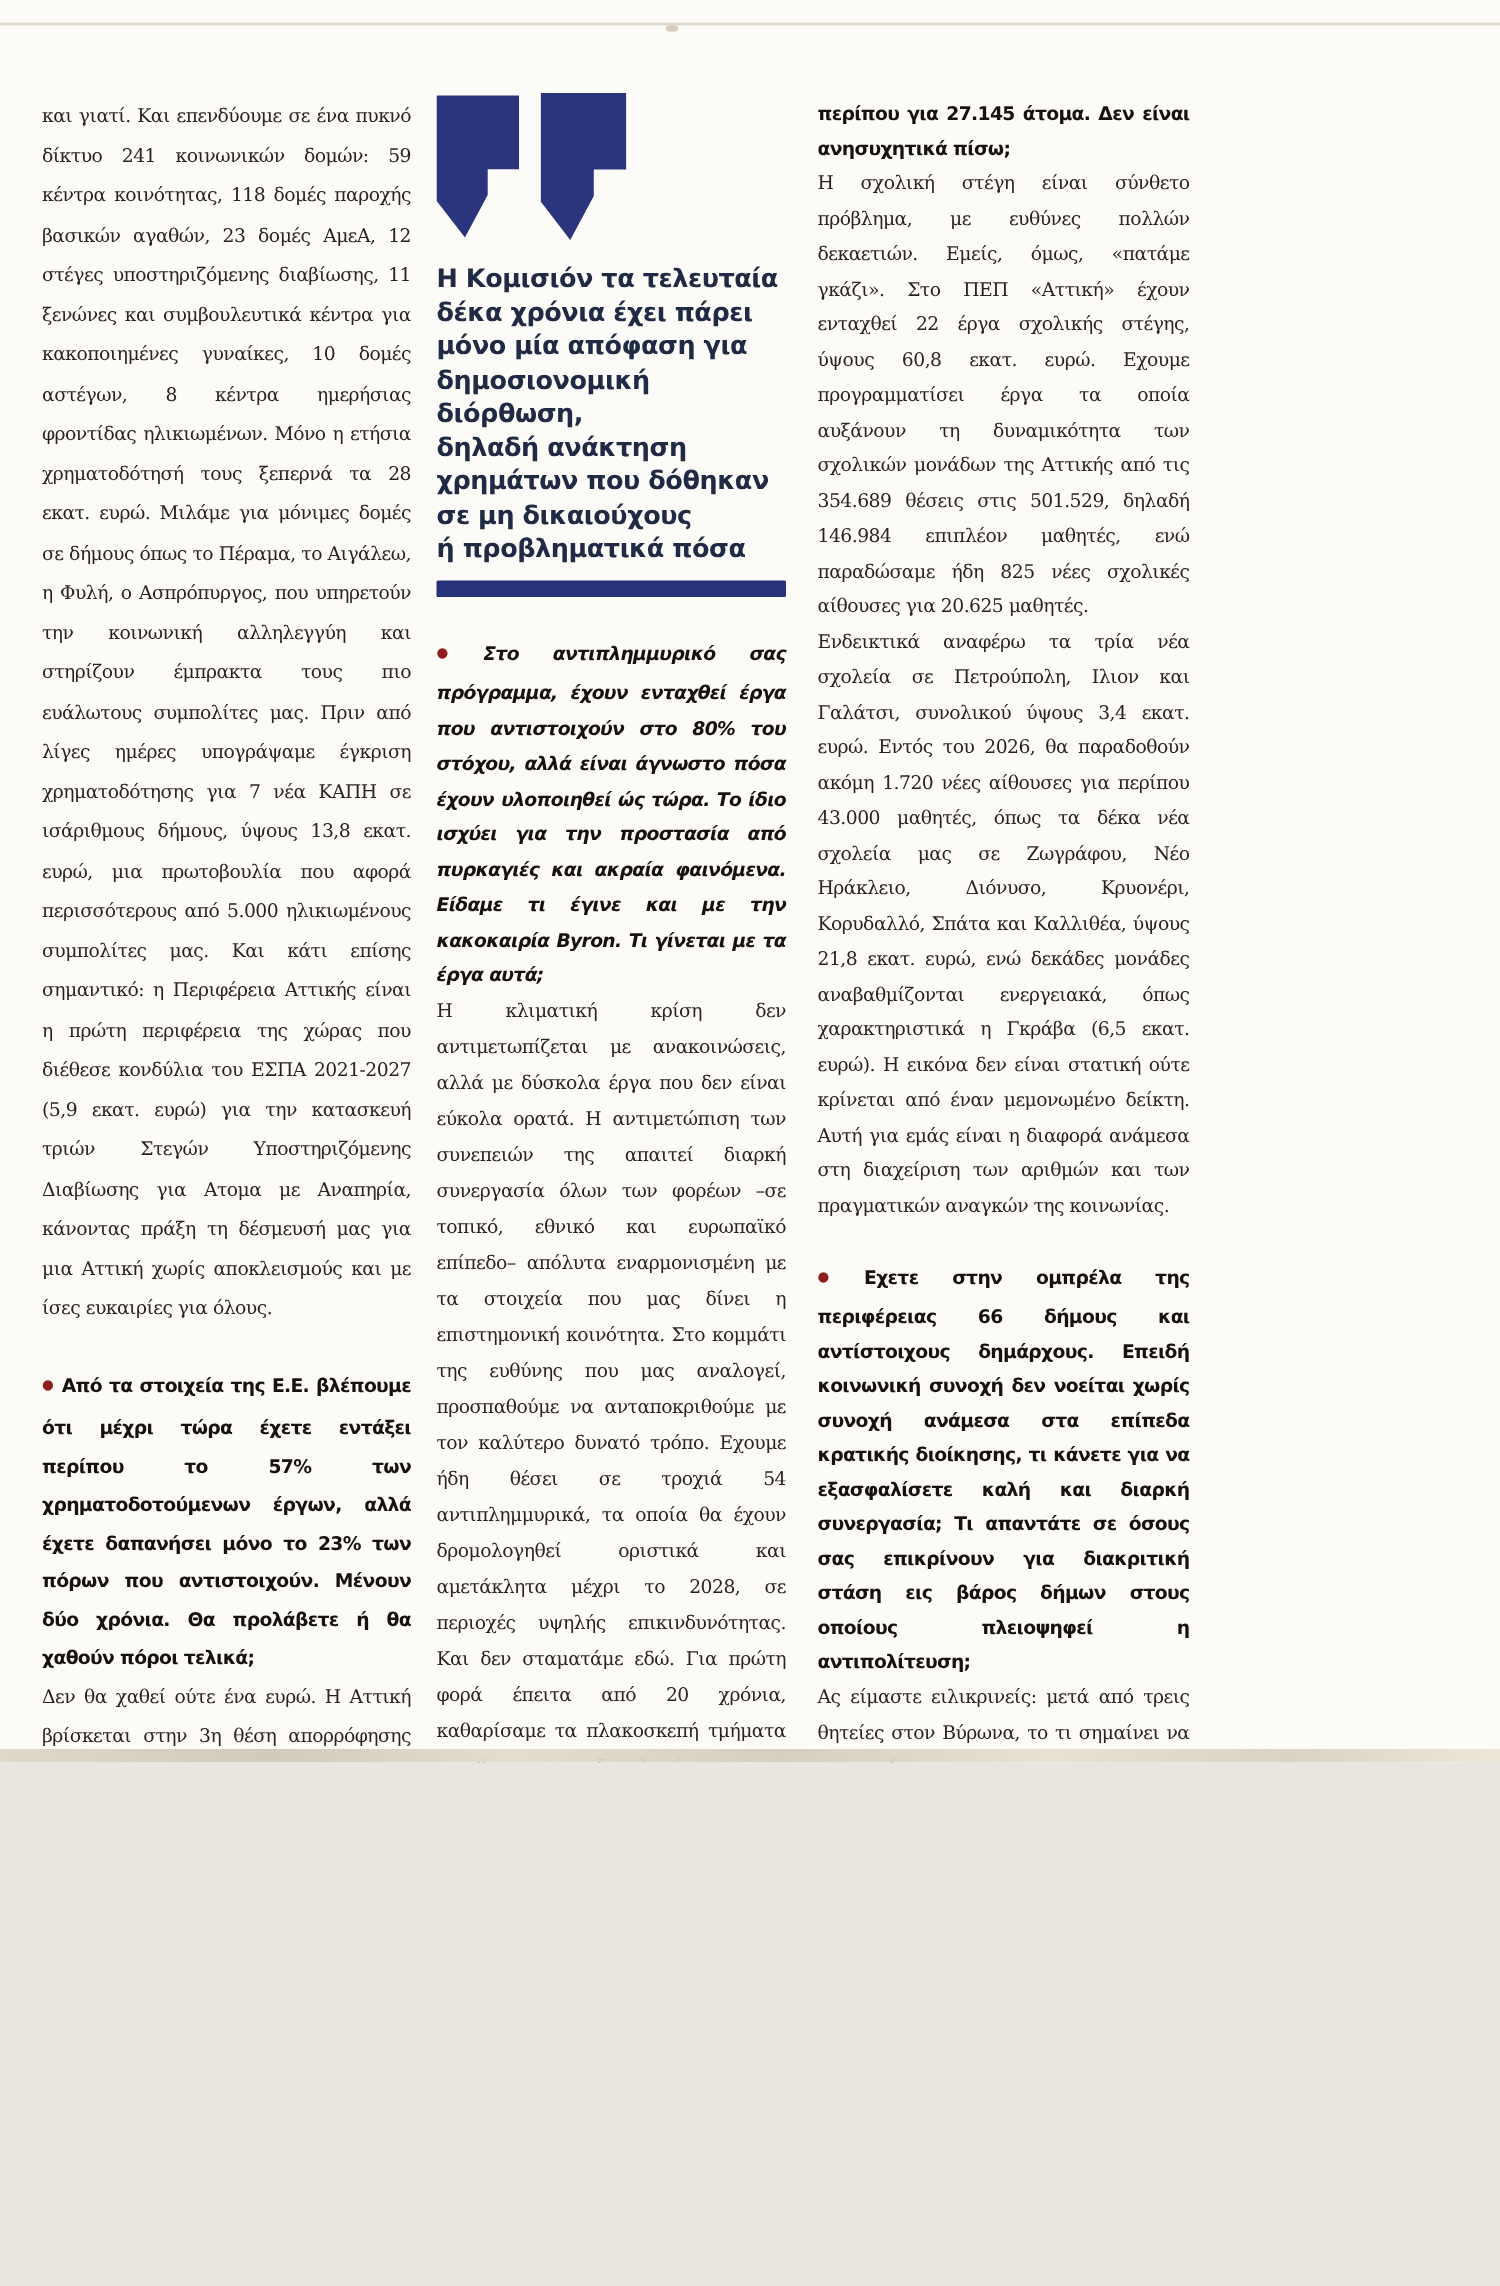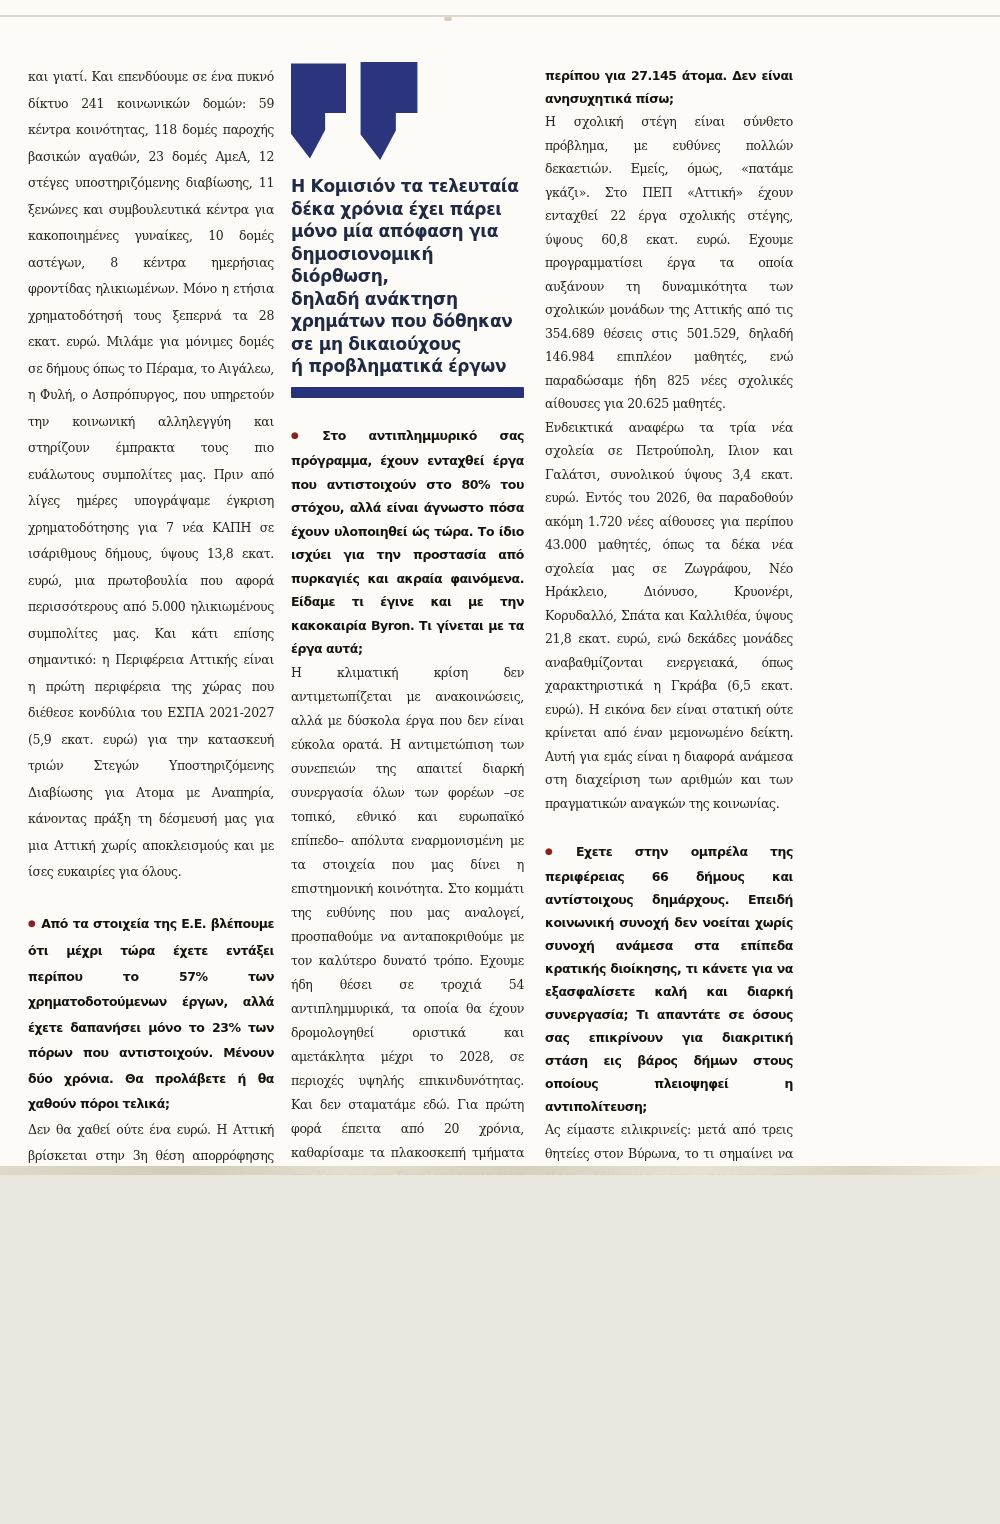--- a/index.html
+++ b/index.html
@@ -38,21 +38,21 @@
     color:#8e1f1f; font-size:9px; margin-right:5px;
     position:relative; top:-2px; font-family:"DejaVu Sans", sans-serif;
   }
   .quote-marks { display:flex; gap:13px; height:98px; align-items:flex-start; }
   .pull-quote {
     margin-top:15px;
     font:700 17px/22.5px "DejaVu Sans", sans-serif;
     color:#202a44; letter-spacing:-0.3px; white-space:pre-line; text-align:left;
   }
   .navy-bar { margin-top:9px; height:11px; background:#27327a; border-radius:1px; }
-  .navy-bar + .question { margin-top:26px; }
+  .navy-bar + .question { margin-top:26px;font-style:italic; }
   .logo { position:absolute; left:292px; top:1396px; width:225px; display:flex; gap:10px; align-items:center; }
   .logo-text { display:flex; flex-direction:column; }
   .wordmark { font:800 33px/34px "DejaVu Sans", sans-serif; letter-spacing:-1.2px; }
   .wm-eu  { color:#1c2f4e; }
   .wm-see { color:#2f5d88; }
   .tagline  { font:700 11.5px/14.5px "DejaVu Sans", sans-serif; color:#1d3150; letter-spacing:-0.2px;text-decoration:underline; }
   .tagline-region { font:700 13px/18px "DejaVu Sans", sans-serif; color:#1d4ed8; letter-spacing:-0.2px; margin-top:2px; }
 </style>
 </head>
 <body>
@@ -77,21 +77,21 @@
         <polygon points="0,0 58,0 58,52 36,52 36,70 20,100 0,74" fill="#2a357e"></polygon>
       </svg>
     </div>
     <p class="pull-quote" lang="el">Η Κομισιόν τα τελευταία
 δέκα χρόνια έχει πάρει
 μόνο μία απόφαση για
 δημοσιονομική διόρθωση,
 δηλαδή ανάκτηση
 χρημάτων που δόθηκαν
 σε μη δικαιούχους
-ή προβληματικά έργων</p>
+ή προβληματικά πόσα</p>
     <div class="navy-bar"></div>
     <p class="question" lang="el"><span class="bullet">●</span><span>Στο αντιπλημμυρικό σας πρόγραμμα, έχουν ενταχθεί έργα που αντιστοιχούν στο 80% του στόχου, αλλά είναι άγνωστο πόσα έχουν υλοποιηθεί ώς τώρα. Το ίδιο ισχύει για την προστασία από πυρκαγιές και ακραία φαινόμενα. Είδαμε τι έγινε και με την κακοκαιρία Byron. Τι γίνεται με τα έργα αυτά;</span></p>
     <p class="answer" lang="el">Η κλιματική κρίση δεν αντιμετωπίζεται με ανακοινώσεις, αλλά με δύσκολα έργα που δεν είναι εύκολα ορατά. Η αντιμετώπιση των συνεπειών της απαιτεί διαρκή συνεργασία όλων των φορέων –σε τοπικό, εθνικό και ευρωπαϊκό επίπεδο– απόλυτα εναρμονισμένη με τα στοιχεία που μας δίνει η επιστημονική κοινότητα. Στο κομμάτι της ευθύνης που μας αναλογεί, προσπαθούμε να ανταποκριθούμε με τον καλύτερο δυνατό τρόπο. Εχουμε ήδη θέσει σε τροχιά 54 αντιπλημμυρικά, τα οποία θα έχουν δρομολογηθεί οριστικά και αμετάκλητα μέχρι το 2028, σε περιοχές υψηλής επικινδυνότητας. Και δεν σταματάμε εδώ. Για πρώτη φορά έπειτα από 20 χρόνια, καθαρίσαμε τα πλακοσκεπή τμήματα του Κηφισού και ξεμπλοκάρουμε έργα που έμεναν για δεκαετίες στάσιμα. Η κακοκαιρία Byron απέδειξε ότι όπου έγιναν έργα, άντεξαν. Και με αυτό το δεδομένο προχωράμε. Δεν υπάρχουν μαγικές λύσεις. Υπάρχει σχέδιο, προτεραιοποίηση και επιμονή.</p>
     <p class="question" lang="el"><span class="bullet">●</span><span>Αλλο παράδειγμα: Εχετε προγραμματίσει (RC067) έργα αύξησης της χωρητικότητας σχολικών τάξεων για 505.000 μαθητές, έχουν ενταχθεί έργα που αντιστοιχούν σε 200.000 περίπου, αλλά η υλοποίηση περιορίζεται σε λιγότερο από το 4% του στόχου,</span></p>
   </section>
 
   <section class="col col3">
     <p class="question qcont" lang="el">περίπου για 27.145 άτομα. Δεν είναι ανησυχητικά πίσω;</p>
     <p class="answer" lang="el">Η σχολική στέγη είναι σύνθετο πρόβλημα, με ευθύνες πολλών δεκαετιών. Εμείς, όμως, «πατάμε γκάζι». Στο ΠΕΠ «Αττική» έχουν ενταχθεί 22 έργα σχολικής στέγης, ύψους 60,8 εκατ. ευρώ. Εχουμε προγραμματίσει έργα τα οποία αυξάνουν τη δυναμικότητα των σχολικών μονάδων της Αττικής από τις 354.689 θέσεις στις 501.529, δηλαδή 146.984 επιπλέον μαθητές, ενώ παραδώσαμε ήδη 825 νέες σχολικές αίθουσες για 20.625 μαθητές.</p>
     <p class="answer" lang="el">Ενδεικτικά αναφέρω τα τρία νέα σχολεία σε Πετρούπολη, Ιλιον και Γαλάτσι, συνολικού ύψους 3,4 εκατ. ευρώ. Εντός του 2026, θα παραδοθούν ακόμη 1.720 νέες αίθουσες για περίπου 43.000 μαθητές, όπως τα δέκα νέα σχολεία μας σε Ζωγράφου, Νέο Ηράκλειο, Διόνυσο, Κρυονέρι, Κορυδαλλό, Σπάτα και Καλλιθέα, ύψους 21,8 εκατ. ευρώ, ενώ δεκάδες μονάδες αναβαθμίζονται ενεργειακά, όπως χαρακτηριστικά η Γκράβα (6,5 εκατ. ευρώ). Η εικόνα δεν είναι στατική ούτε κρίνεται από έναν μεμονωμένο δείκτη. Αυτή για εμάς είναι η διαφορά ανάμεσα στη διαχείριση των αριθμών και των πραγματικών αναγκών της κοινωνίας.</p>

